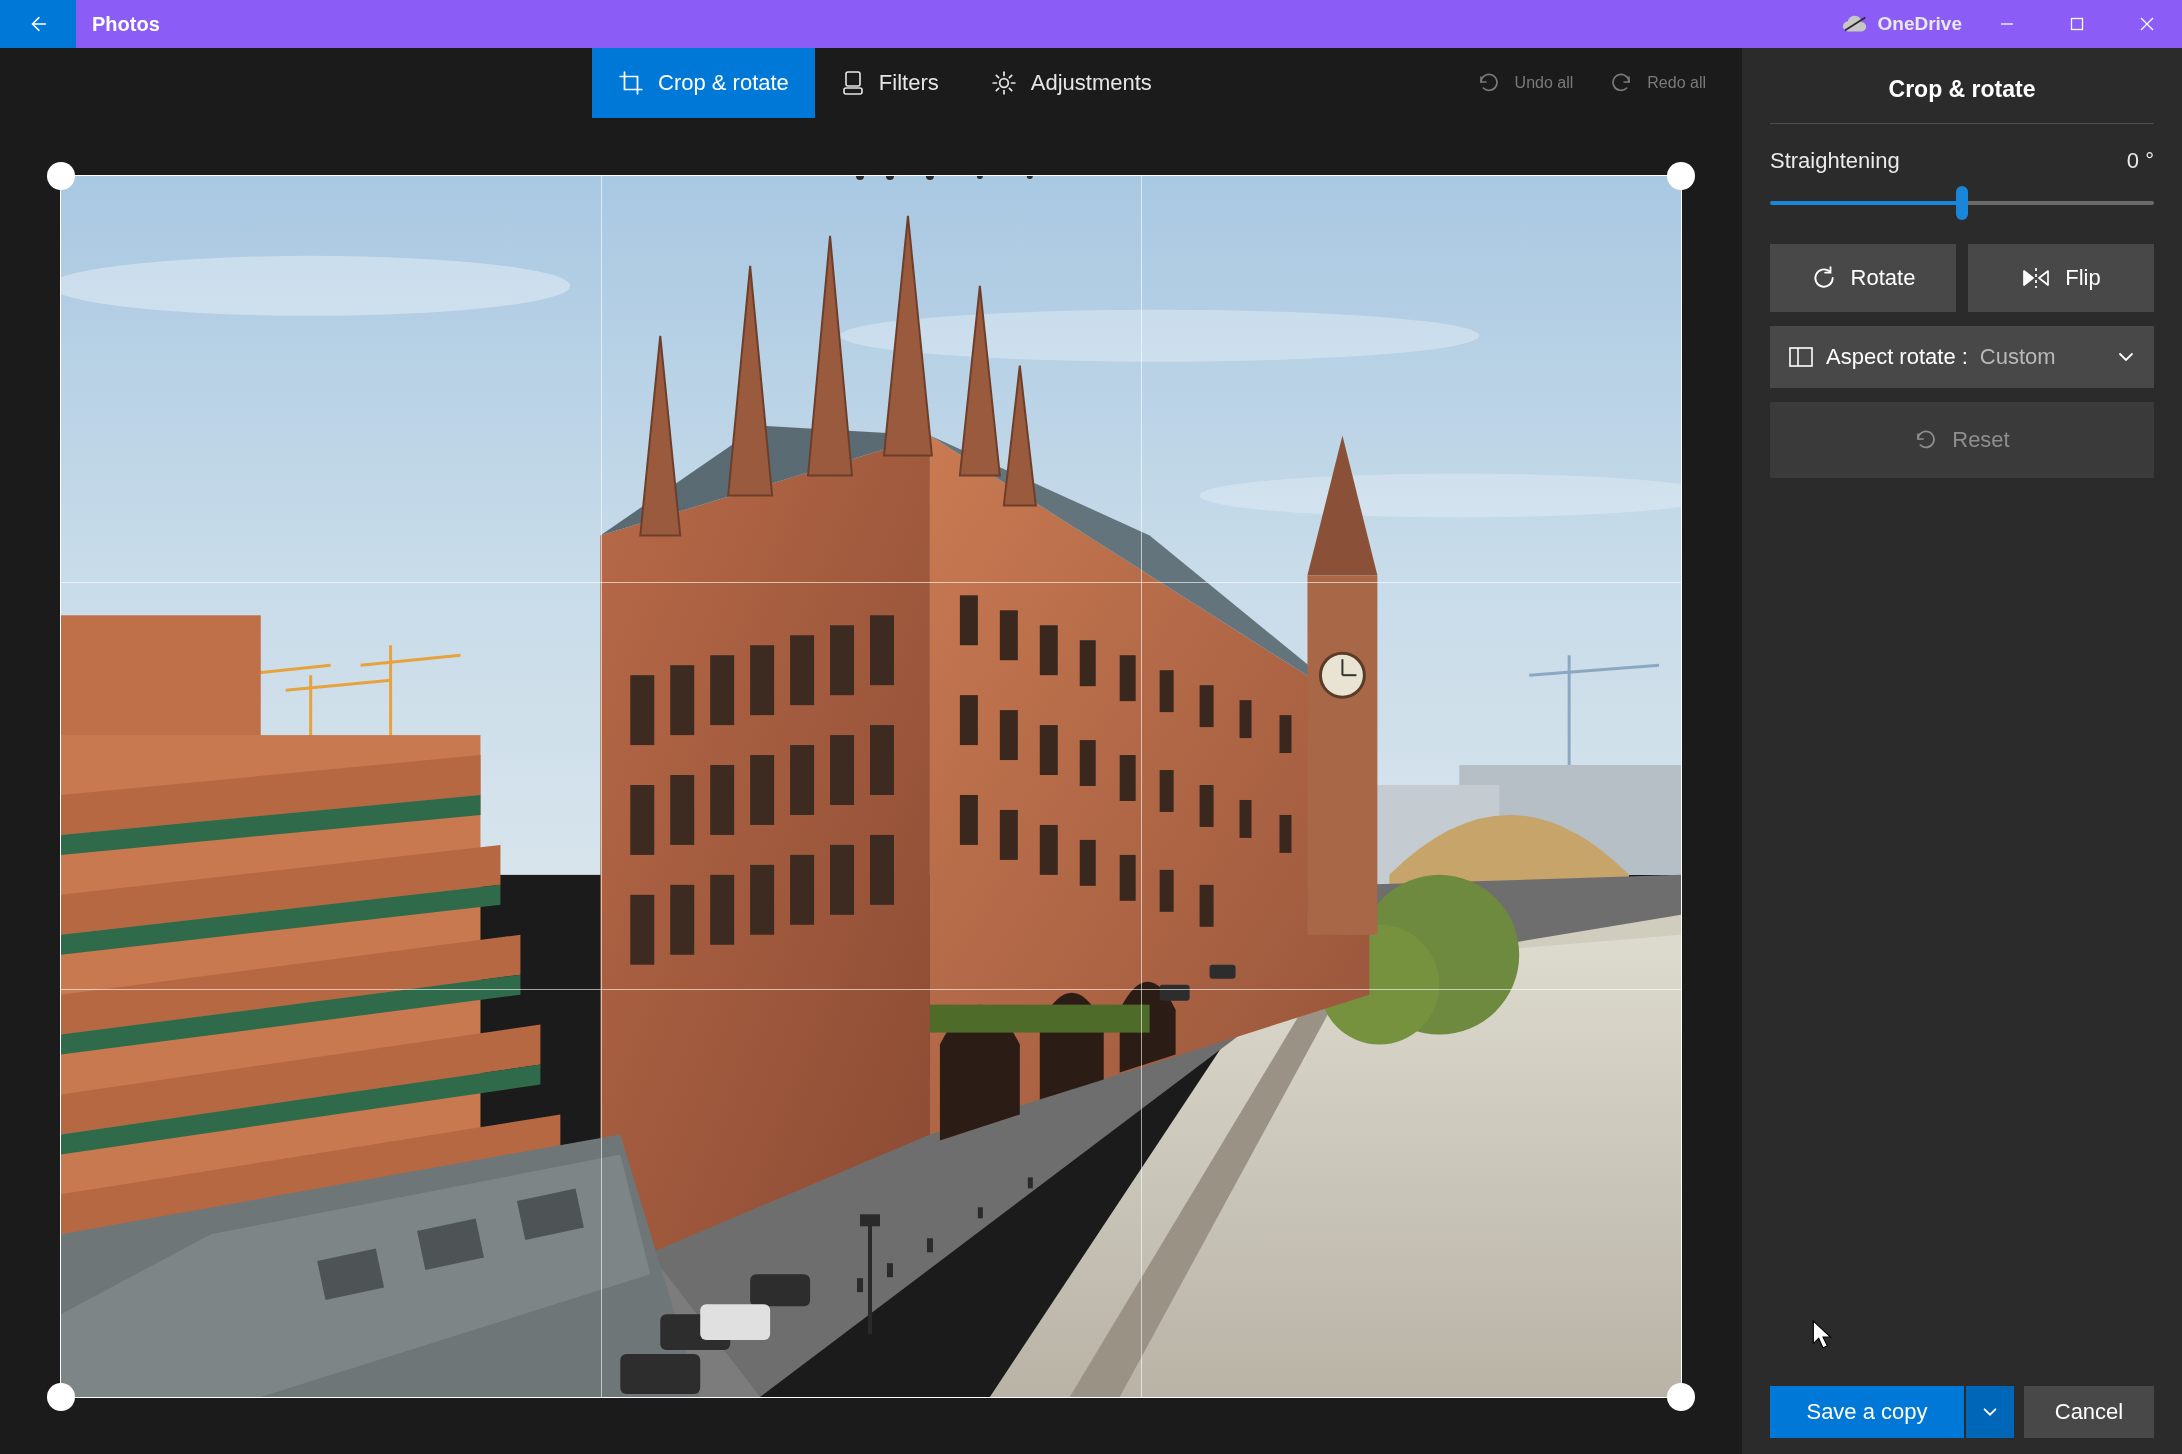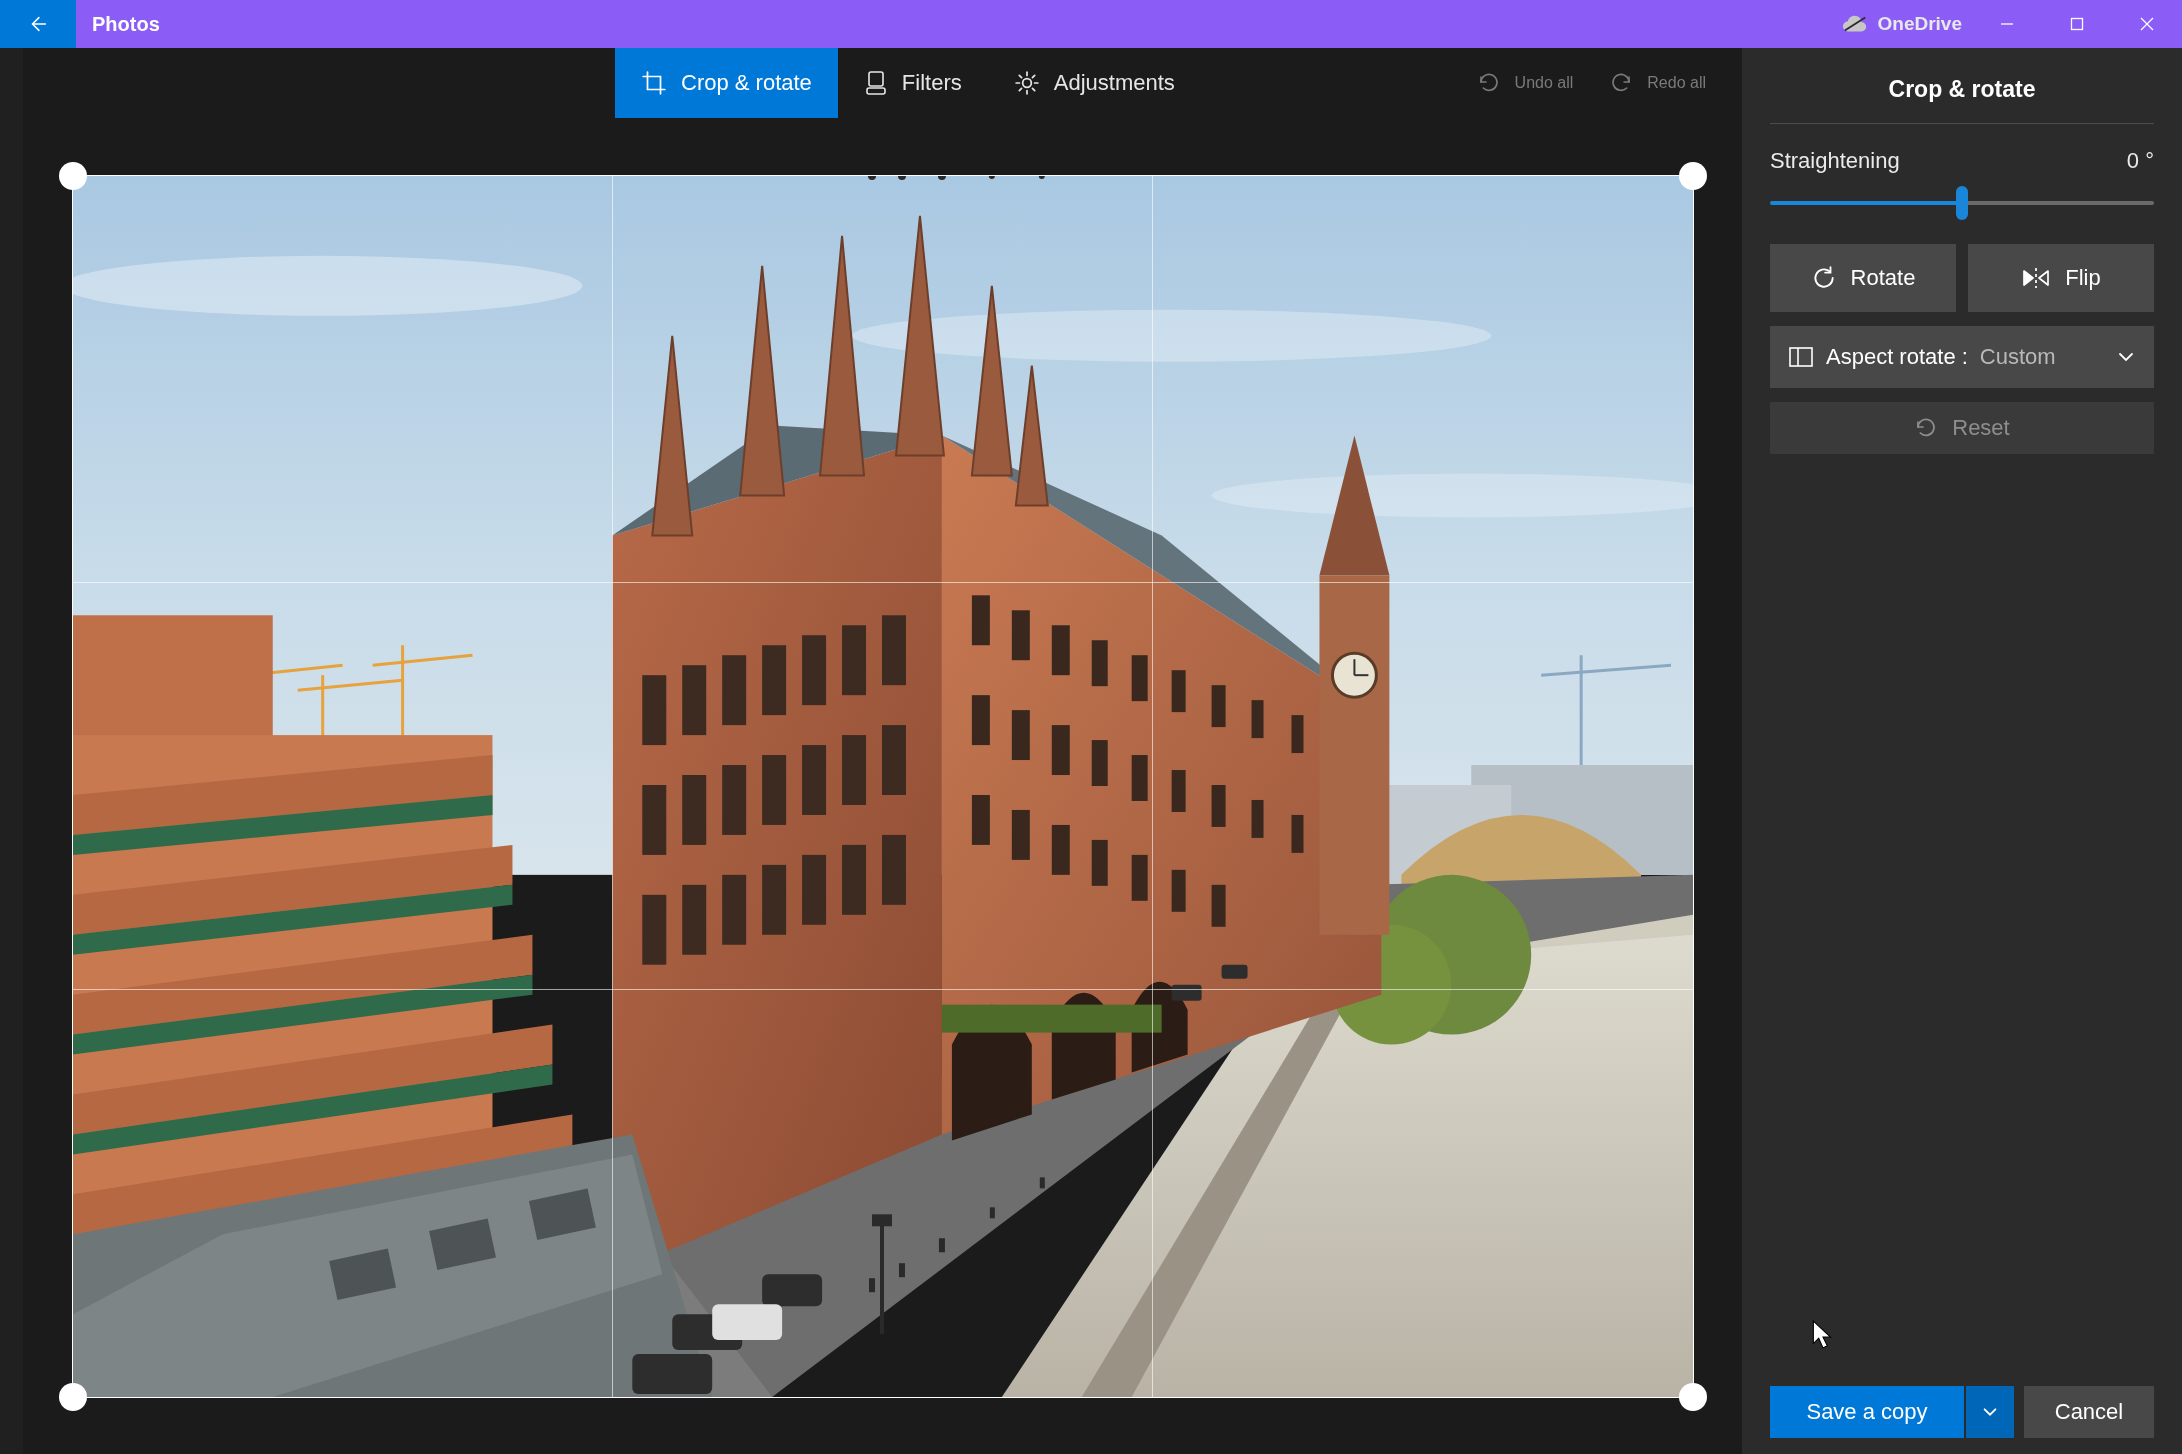--- a/index.html
+++ b/index.html
@@ -45,21 +45,20 @@
     width: 70px;
     display: flex;
     align-items: center;
     justify-content: center;
   }
 
   
   .body-row {
     display: flex;
     height: calc(100% - 48px);
-    padding-left: 23px;
   }
 
   
   .editor-area {
     flex: 1;
     display: flex;
     flex-direction: column;
     background: #1b1b1b;
     position: relative;
   }
@@ -213,21 +212,21 @@
     font-size: 22px;
     color: #fff;
     gap: 12px;
     margin-bottom: 14px;
   }
   .aspect-value {
     color: #b9b9b9;
   }
   .aspect-spacer { flex: 1; }
   .reset-btn {
-    height: 52px;
+    height: 76px;
     background: #3a3a3a;
     display: flex;
     align-items: center;
     justify-content: center;
     gap: 14px;
     font-size: 22px;
     color: #8e8e8e;
   }
   .panel-spacer { flex: 1; }
 

